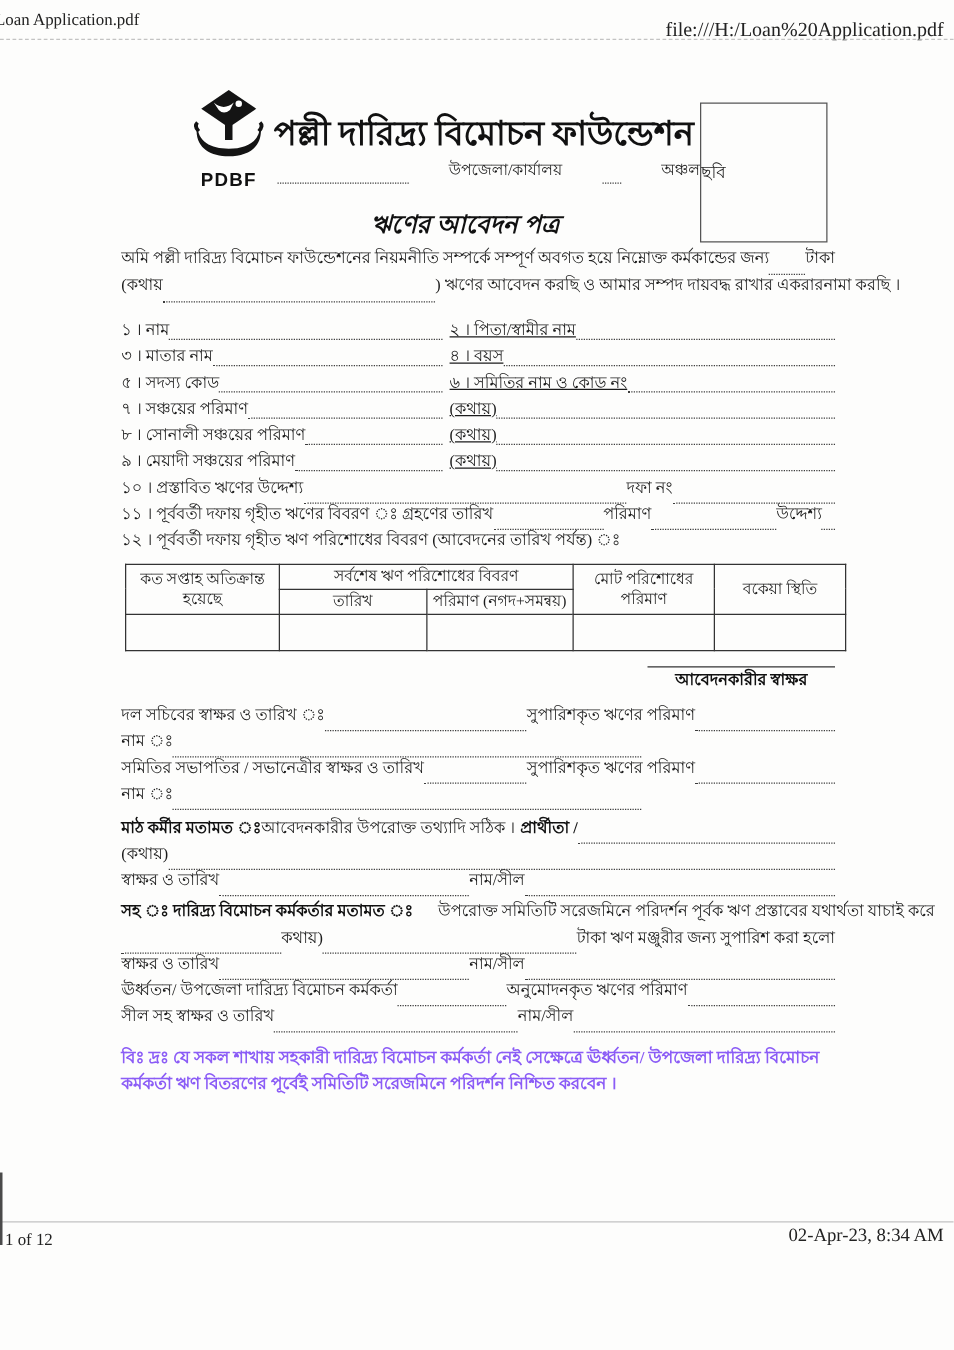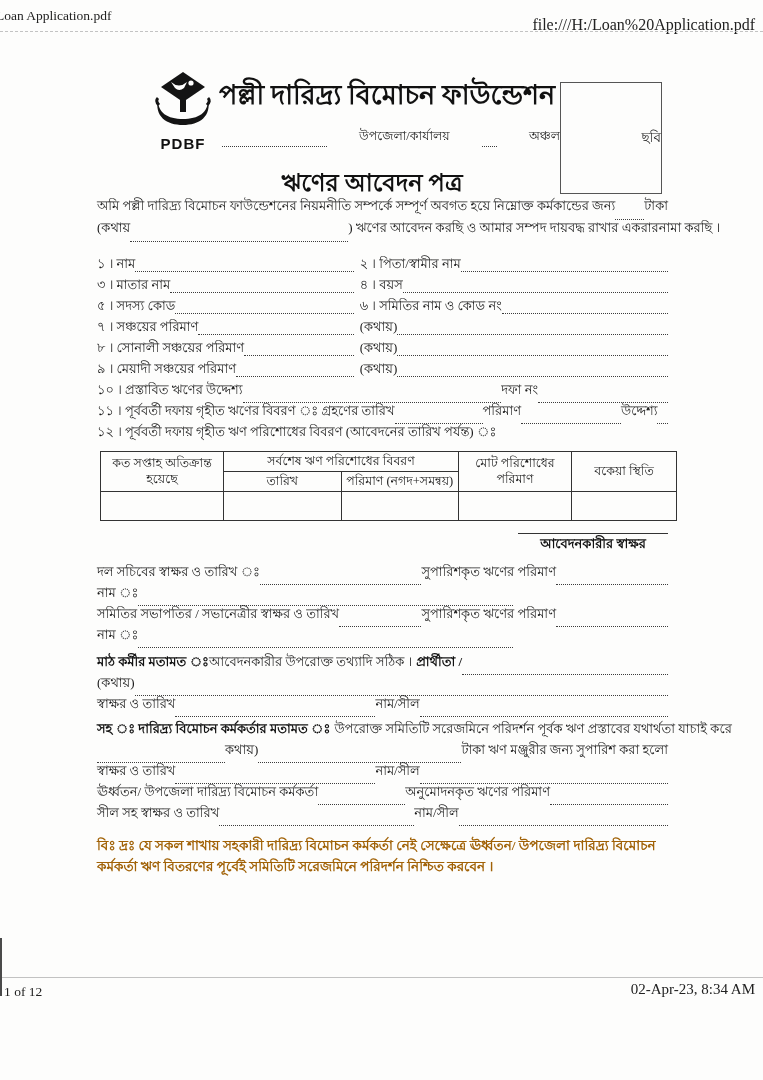--- a/index.html
+++ b/index.html
@@ -13,50 +13,50 @@
   .print-foot-left{position:absolute;top:984px;left:4px;font-size:13.5px;color:#222;}
   .print-foot-right{position:absolute;top:981px;right:8px;font-size:15px;color:#222;}
   .scan-topline{position:absolute;top:31px;left:0;right:0;border-top:1px dashed #b5b5b5;opacity:.8;}
   .scan-bottomline{position:absolute;top:977px;left:0;right:0;border-top:1px solid #c2c2c2;}
   .scan-edgebar{position:absolute;left:0;top:938px;width:2px;height:58px;background:#4a4a4a;}
 
   
   .doc-header{position:absolute;top:70px;left:97px;width:571px;height:128px;}
   .logo-wrap{position:absolute;left:53px;top:2px;width:66px;text-align:center;}
   .logo-abbr{font-family:"Liberation Sans",sans-serif;font-weight:bold;font-size:15px;letter-spacing:1px;color:#111;margin-top:1px;}
-  .org-name{position:absolute;left:122px;top:4px;font-size:27px;font-weight:bold;white-space:nowrap;color:#111;}
+  .org-name{position:absolute;left:122px;top:16px;font-size:27px;font-weight:bold;white-space:nowrap;color:#111;}
   .office-line{position:absolute;left:125px;top:57px;width:338px;display:flex;align-items:baseline;font-size:12.5px;gap:32px;}
   .photo-box{position:absolute;left:463px;top:12px;width:100px;height:110px;border:1px solid #555;
-    display:flex;align-items:center;justify-content:flex-end;font-size:13.5px;}
-  .form-title{position:absolute;left:40px;top:94px;width:470px;text-align:center;font-size:24px;font-weight:bold;color:#111;}
+    display:flex;align-items:center;justify-content:flex-start;font-size:13.5px;}
+  .form-title{position:absolute;left:40px;top:94px;width:470px;text-align:center;font-size:20px;font-weight:bold;color:#111;font-style:italic;}
 
   
   .form-body{position:absolute;top:198px;left:97px;width:571px;font-size:13px;line-height:1.25;}
   .row{display:flex;align-items:baseline;height:21px;}
   .row.h22{height:22px;}
   .lbl{white-space:nowrap;}
   .b{font-weight:bold;color:#111;}
   .dots{flex:1 1 auto;min-width:0;border-bottom:1.5px dotted #3c3c3c;align-self:flex-end;height:14px;}
   .dots.fx{flex:0 0 auto;}
   .half{display:flex;align-items:baseline;min-width:0;}
   .half.l{width:46%;padding-right:6px;box-sizing:border-box;}
-  .half.r{width:54%;}
+  .half.r{width:54%;text-decoration:underline;}
 
   
   table.repay{border-collapse:collapse;width:556px;margin:6px 0 0 3px;table-layout:fixed;}
   table.repay th,table.repay td{border:1px solid #333;font-size:12.5px;font-weight:normal;
     text-align:center;vertical-align:middle;padding:1px 2px;}
   table.repay th{line-height:1.35;}
   td.empty{height:26px;}
 
   
   .sig-block{margin-top:12px;display:flex;justify-content:flex-end;}
   .sig-inner{width:150px;text-align:center;border-top:1px solid #333;padding-top:2px;font-weight:bold;color:#111;font-size:13px;}
 
-  .note{margin-top:9px;font-size:13.5px;font-weight:bold;line-height:21px;color:#a16207;width:568px;}
+  .note{margin-top:9px;font-size:13.5px;font-weight:bold;line-height:21px;color:#8b5cf6;width:568px;}
   .gap6{margin-top:6px;} .gap12{margin-top:12px;}
   .gap14{margin-top:14px;} .gap17{margin-top:17px;} .gap4{margin-top:4px;}
 </style>
 </head>
 <body>
 
 <div class="print-head-left">Loan Application.pdf</div>
 <div class="print-head-right">file:///H:/Loan%20Application.pdf</div>
 <div class="scan-topline"></div>
 
@@ -236,21 +236,21 @@
   </div>
   <div class="row">
     <span class="lbl">স্বাক্ষর ও তারিখ</span>
     <span class="dots fx" style="width:200px"></span>
     <span class="lbl">নাম/সীল</span>
     <span class="dots"></span>
   </div>
 
   <div class="row gap4">
     <span class="lbl b">সহ ঃ দারিদ্র্য বিমোচন কর্মকর্তার মতামত ঃ</span>
-    <span class="lbl" style="margin-left:4px">উপরোক্ত সমিতিটি সরেজমিনে পরিদর্শন পূর্বক ঋণ প্রস্তাবের যথার্থতা যাচাই করে</span>
+    <span class="lbl" style="margin-left:20px">উপরোক্ত সমিতিটি সরেজমিনে পরিদর্শন পূর্বক ঋণ প্রস্তাবের যথার্থতা যাচাই করে</span>
   </div>
   <div class="row">
     <span class="dots fx" style="width:128px"></span>
     <span class="lbl">কথায়)</span>
     <span class="dots"></span>
     <span class="lbl">টাকা ঋণ মঞ্জুরীর জন্য সুপারিশ করা হলো</span>
   </div>
   <div class="row">
     <span class="lbl">স্বাক্ষর ও তারিখ</span>
     <span class="dots fx" style="width:200px"></span>

